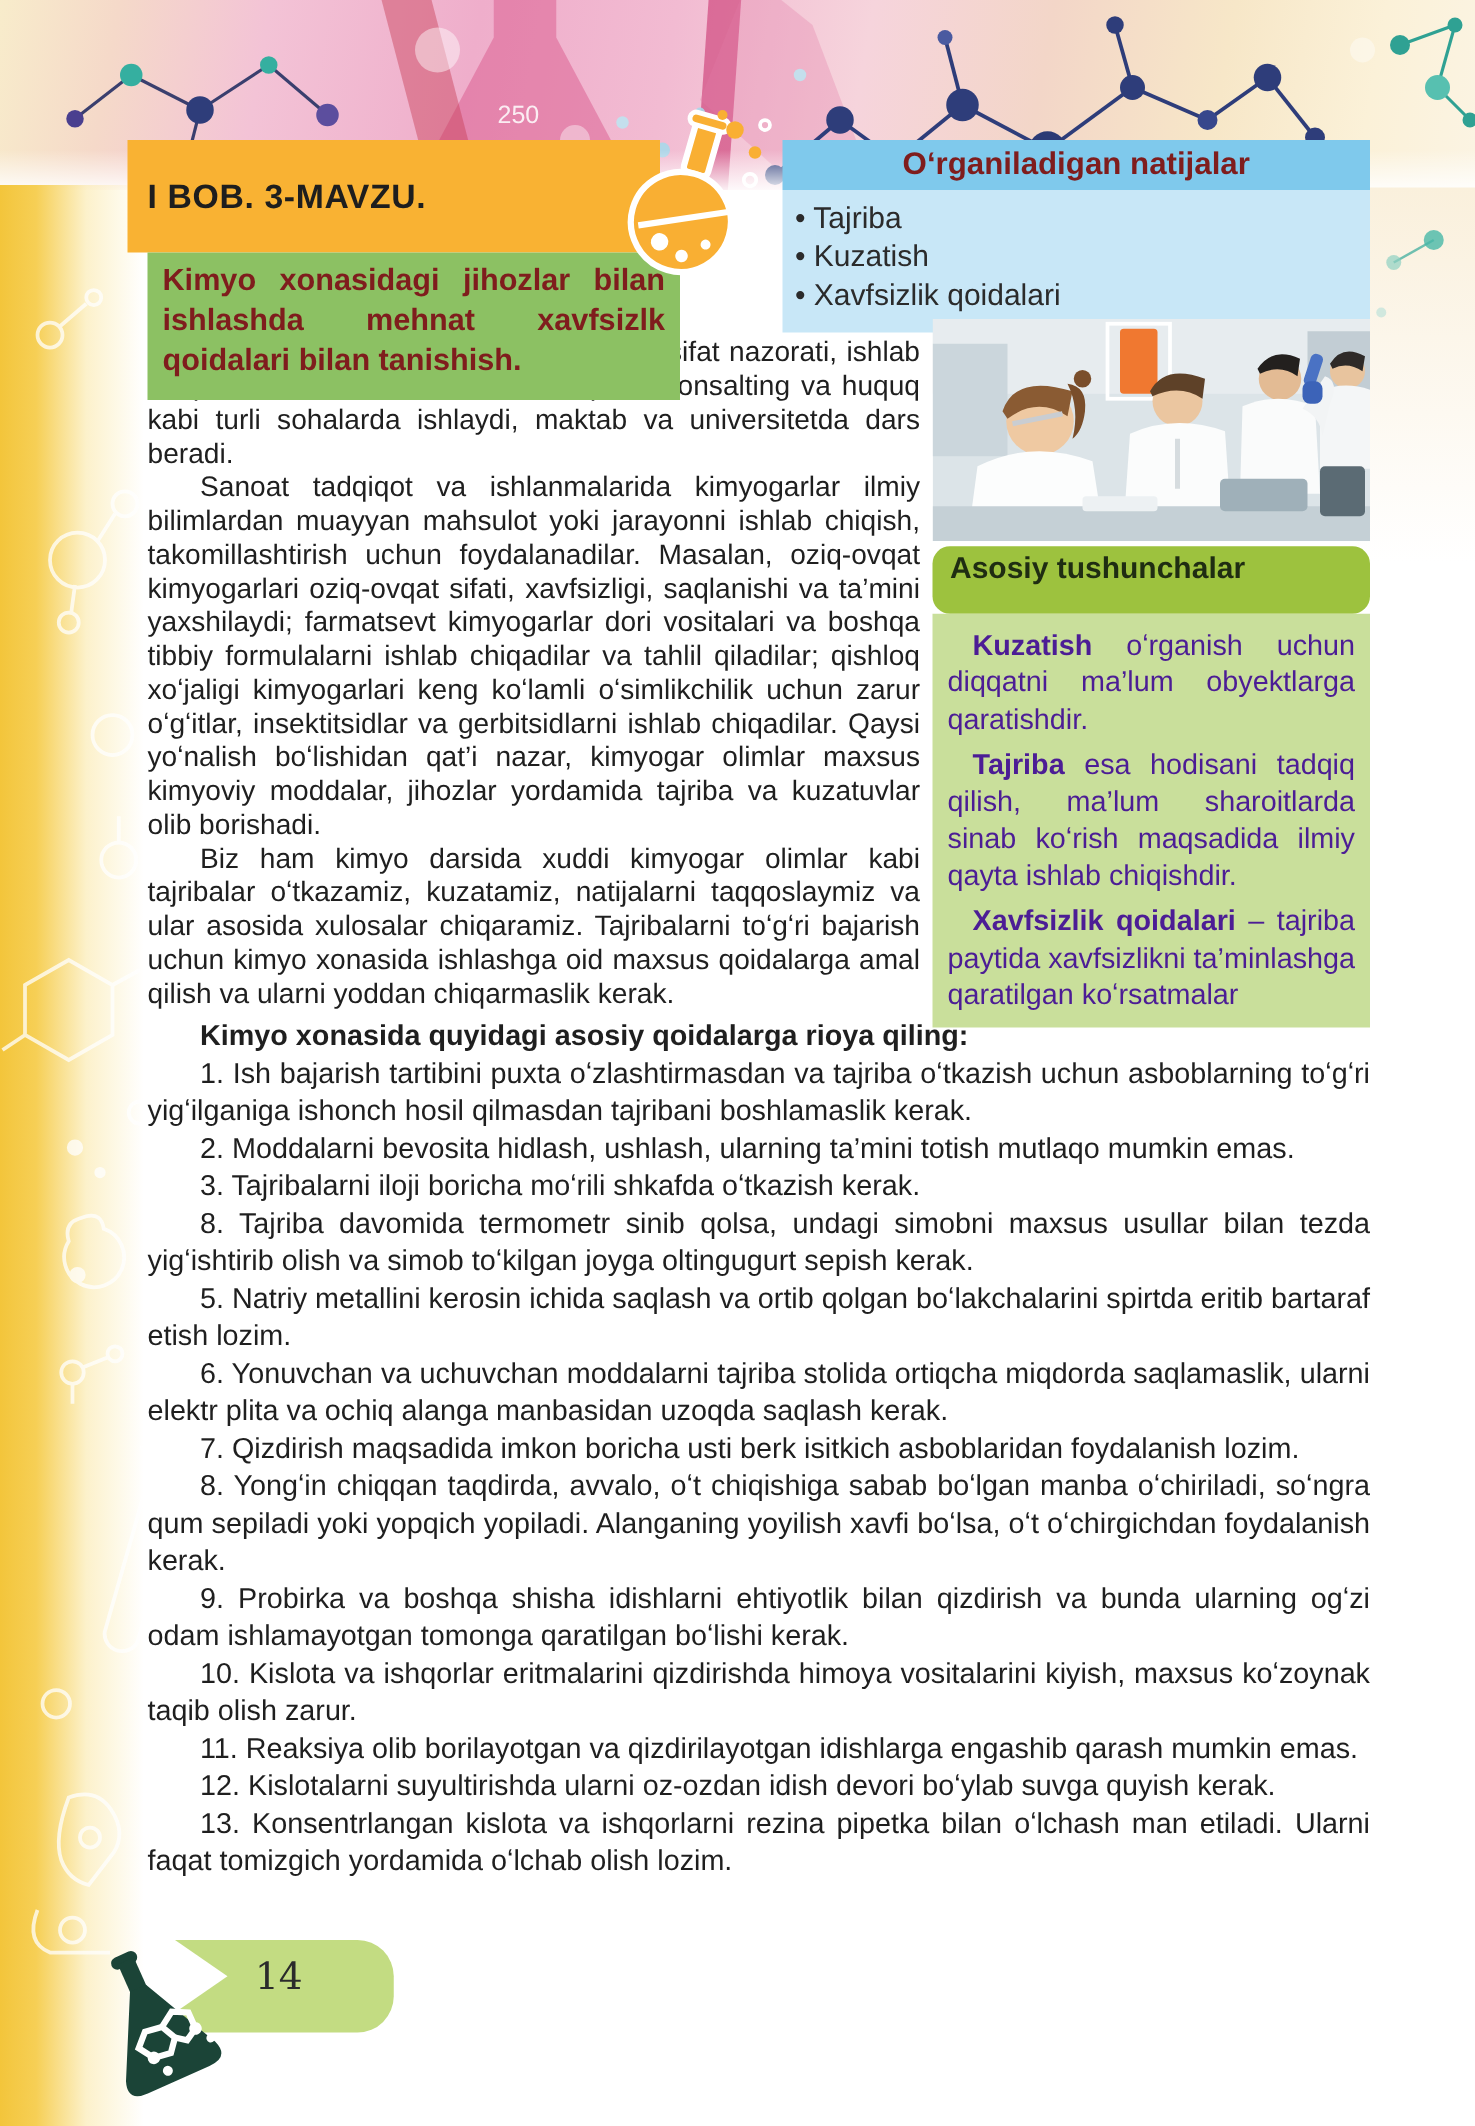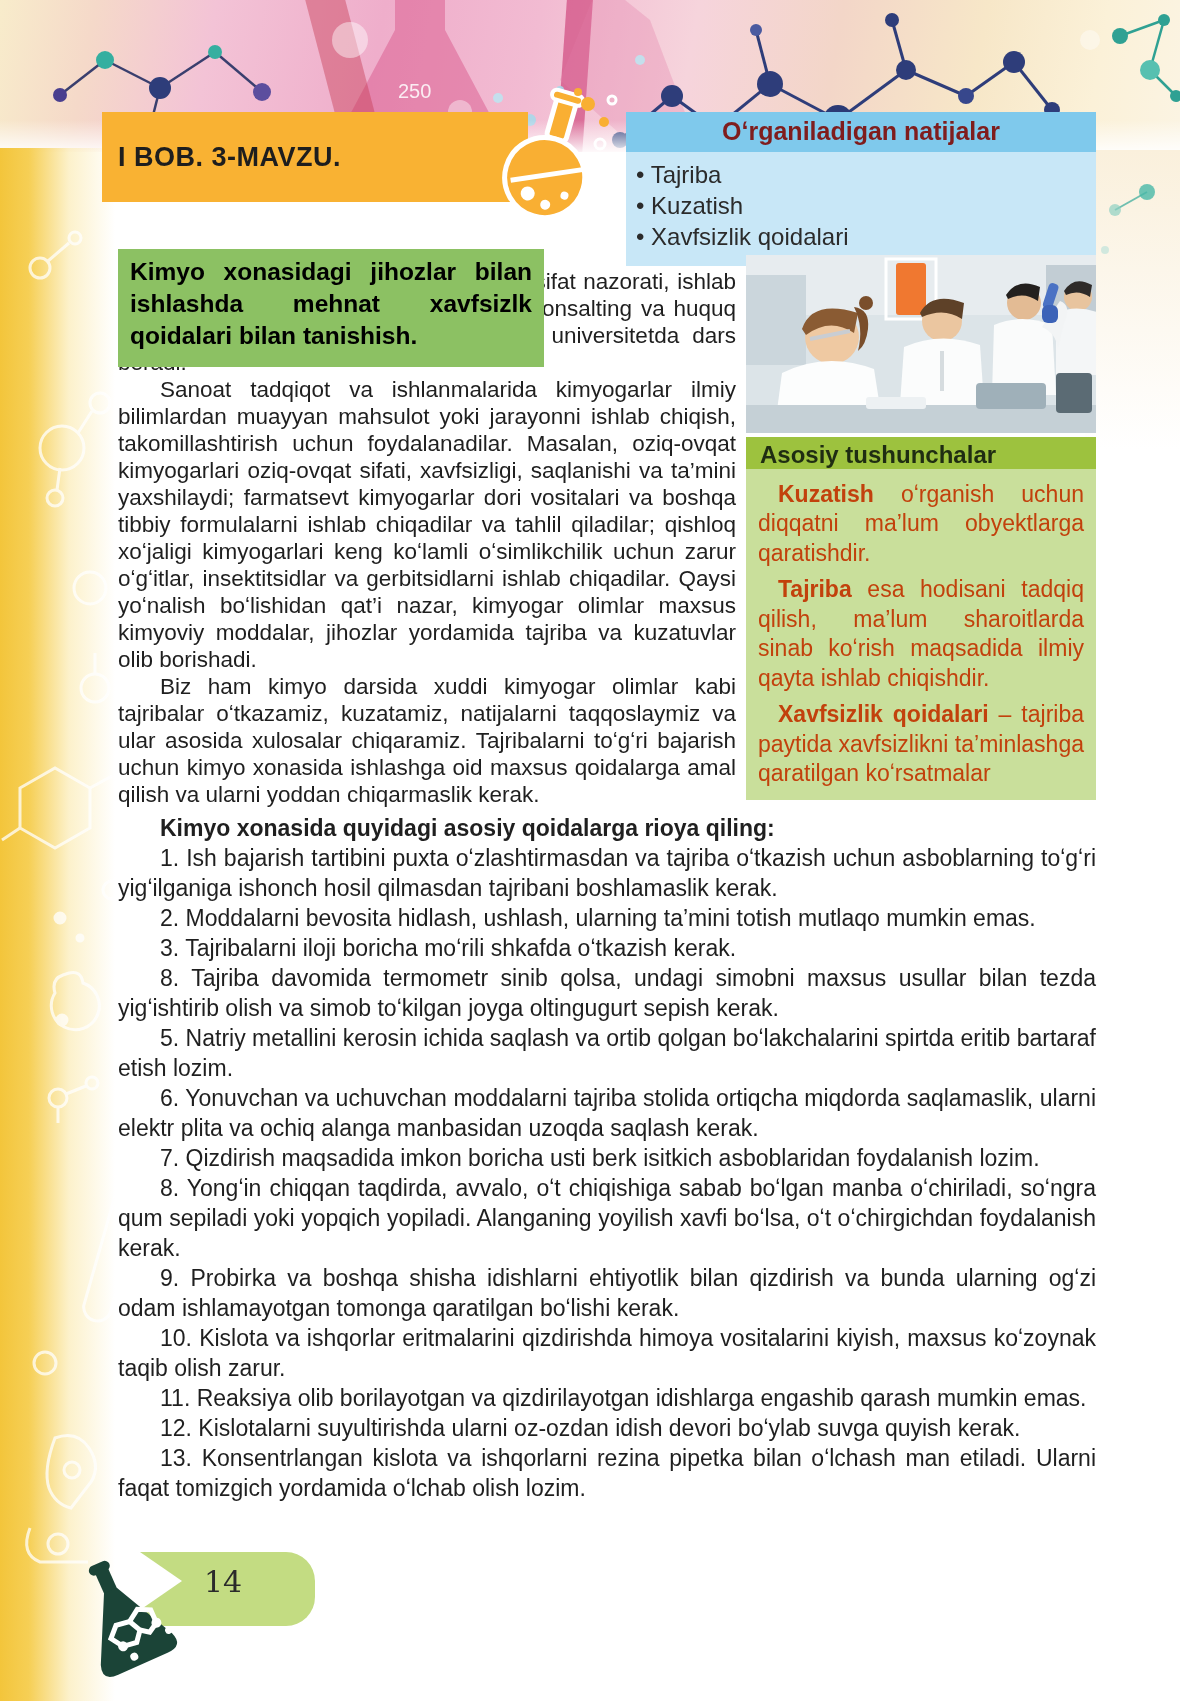--- a/index.html
+++ b/index.html
@@ -32,41 +32,42 @@
   .left-strip svg{display:block;width:115px;height:1553px;}
   
   .chapter-box{
     position:absolute;left:102px;top:112px;width:426px;height:90px;z-index:3;
     background:#F9B233;display:flex;align-items:center;box-sizing:border-box;
     padding-left:16px;font-weight:bold;font-size:27px;letter-spacing:.5px;color:#1e1e1e;
   }
   .topic-box{
     position:absolute;left:118px;top:202px;width:426px;height:118px;z-index:3;
     background:#8CC163;box-sizing:border-box;padding:7px 12px 0 12px;
-    font-weight:bold;font-size:24.5px;line-height:1.3;color:#000000;text-align:justify;margin-top:47px;
+    font-weight:bold;font-size:24.5px;line-height:1.3;color:#7f1d1d;text-align:justify;
   }
   .header-flask{position:absolute;left:488px;top:86px;width:130px;height:150px;z-index:4;}
   .outcomes-box{position:absolute;left:626px;top:112px;width:470px;z-index:3;}
   .outcomes-header{
     background:#7FC9EC;color:#7f1d1d;font-weight:bold;font-size:25px;
     text-align:center;padding:5px 0 6px 0;
   }
   .outcomes-body{background:#C8E7F7;padding:6px 6px 12px 10px;font-size:24px;color:#2b2b2b;}
   .outcome-item{margin:3px 0;}
   .outcome-item::before{content:"• ";}
   
   .lab-photo{position:absolute;left:746px;top:255px;width:350px;height:178px;z-index:3;overflow:hidden;}
   .concepts-box{position:absolute;left:746px;top:437px;width:350px;z-index:3;}
   .concepts-header{
     background:#9DC23E;font-weight:bold;font-size:24px;color:#1f2d12;
-    padding:4px 0 0 14px;
+    padding:4px 0 22px 14px;
+    border-radius:14px;
   }
   .concepts-body{
     background:#C9DF9B;padding:4px 12px 12px 12px;font-size:23px;line-height:1.28;
-    color:#c2410c;text-align:justify;
+    color:#4c1d95;text-align:justify;
   }
   .concepts-body p{margin:7px 0 0 0;text-indent:20px;}
   .concept-term{font-weight:bold;}
   
   .intro{
     position:absolute;left:118px;top:268px;width:618px;z-index:2;
     font-size:22.5px;line-height:27px;text-align:justify;color:#1f1f1f;
   }
   .intro p{margin:0;text-indent:42px;}
   .rules{

